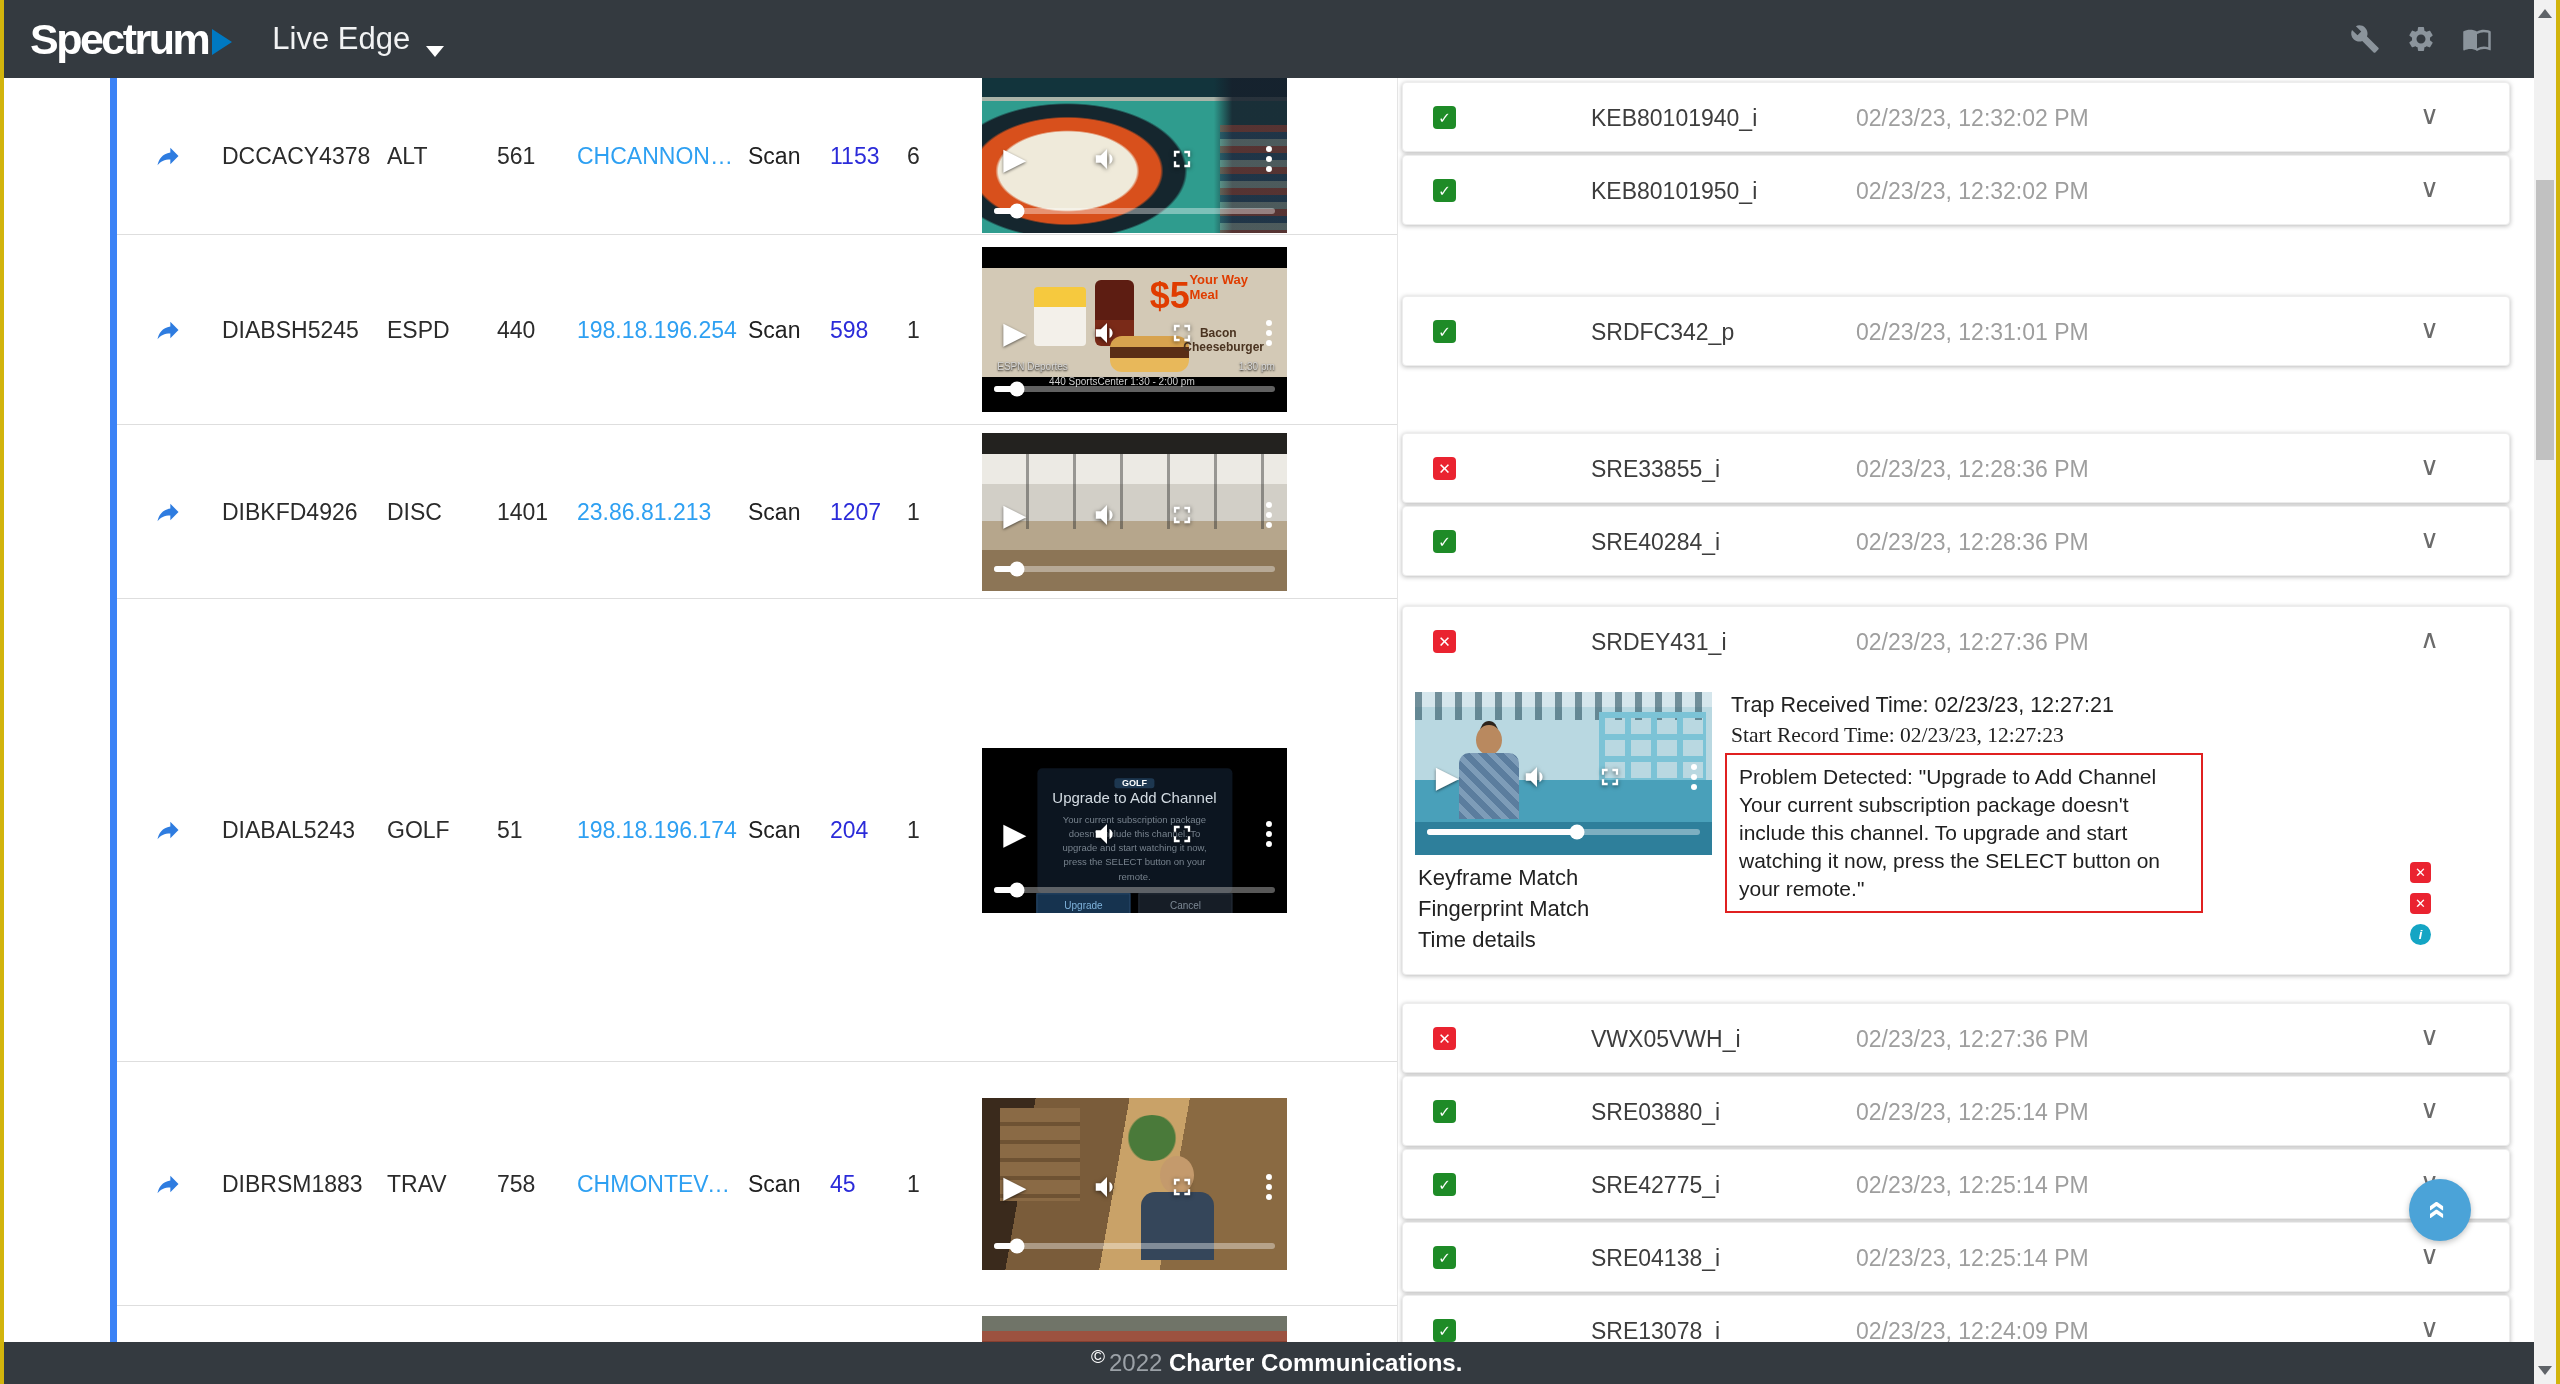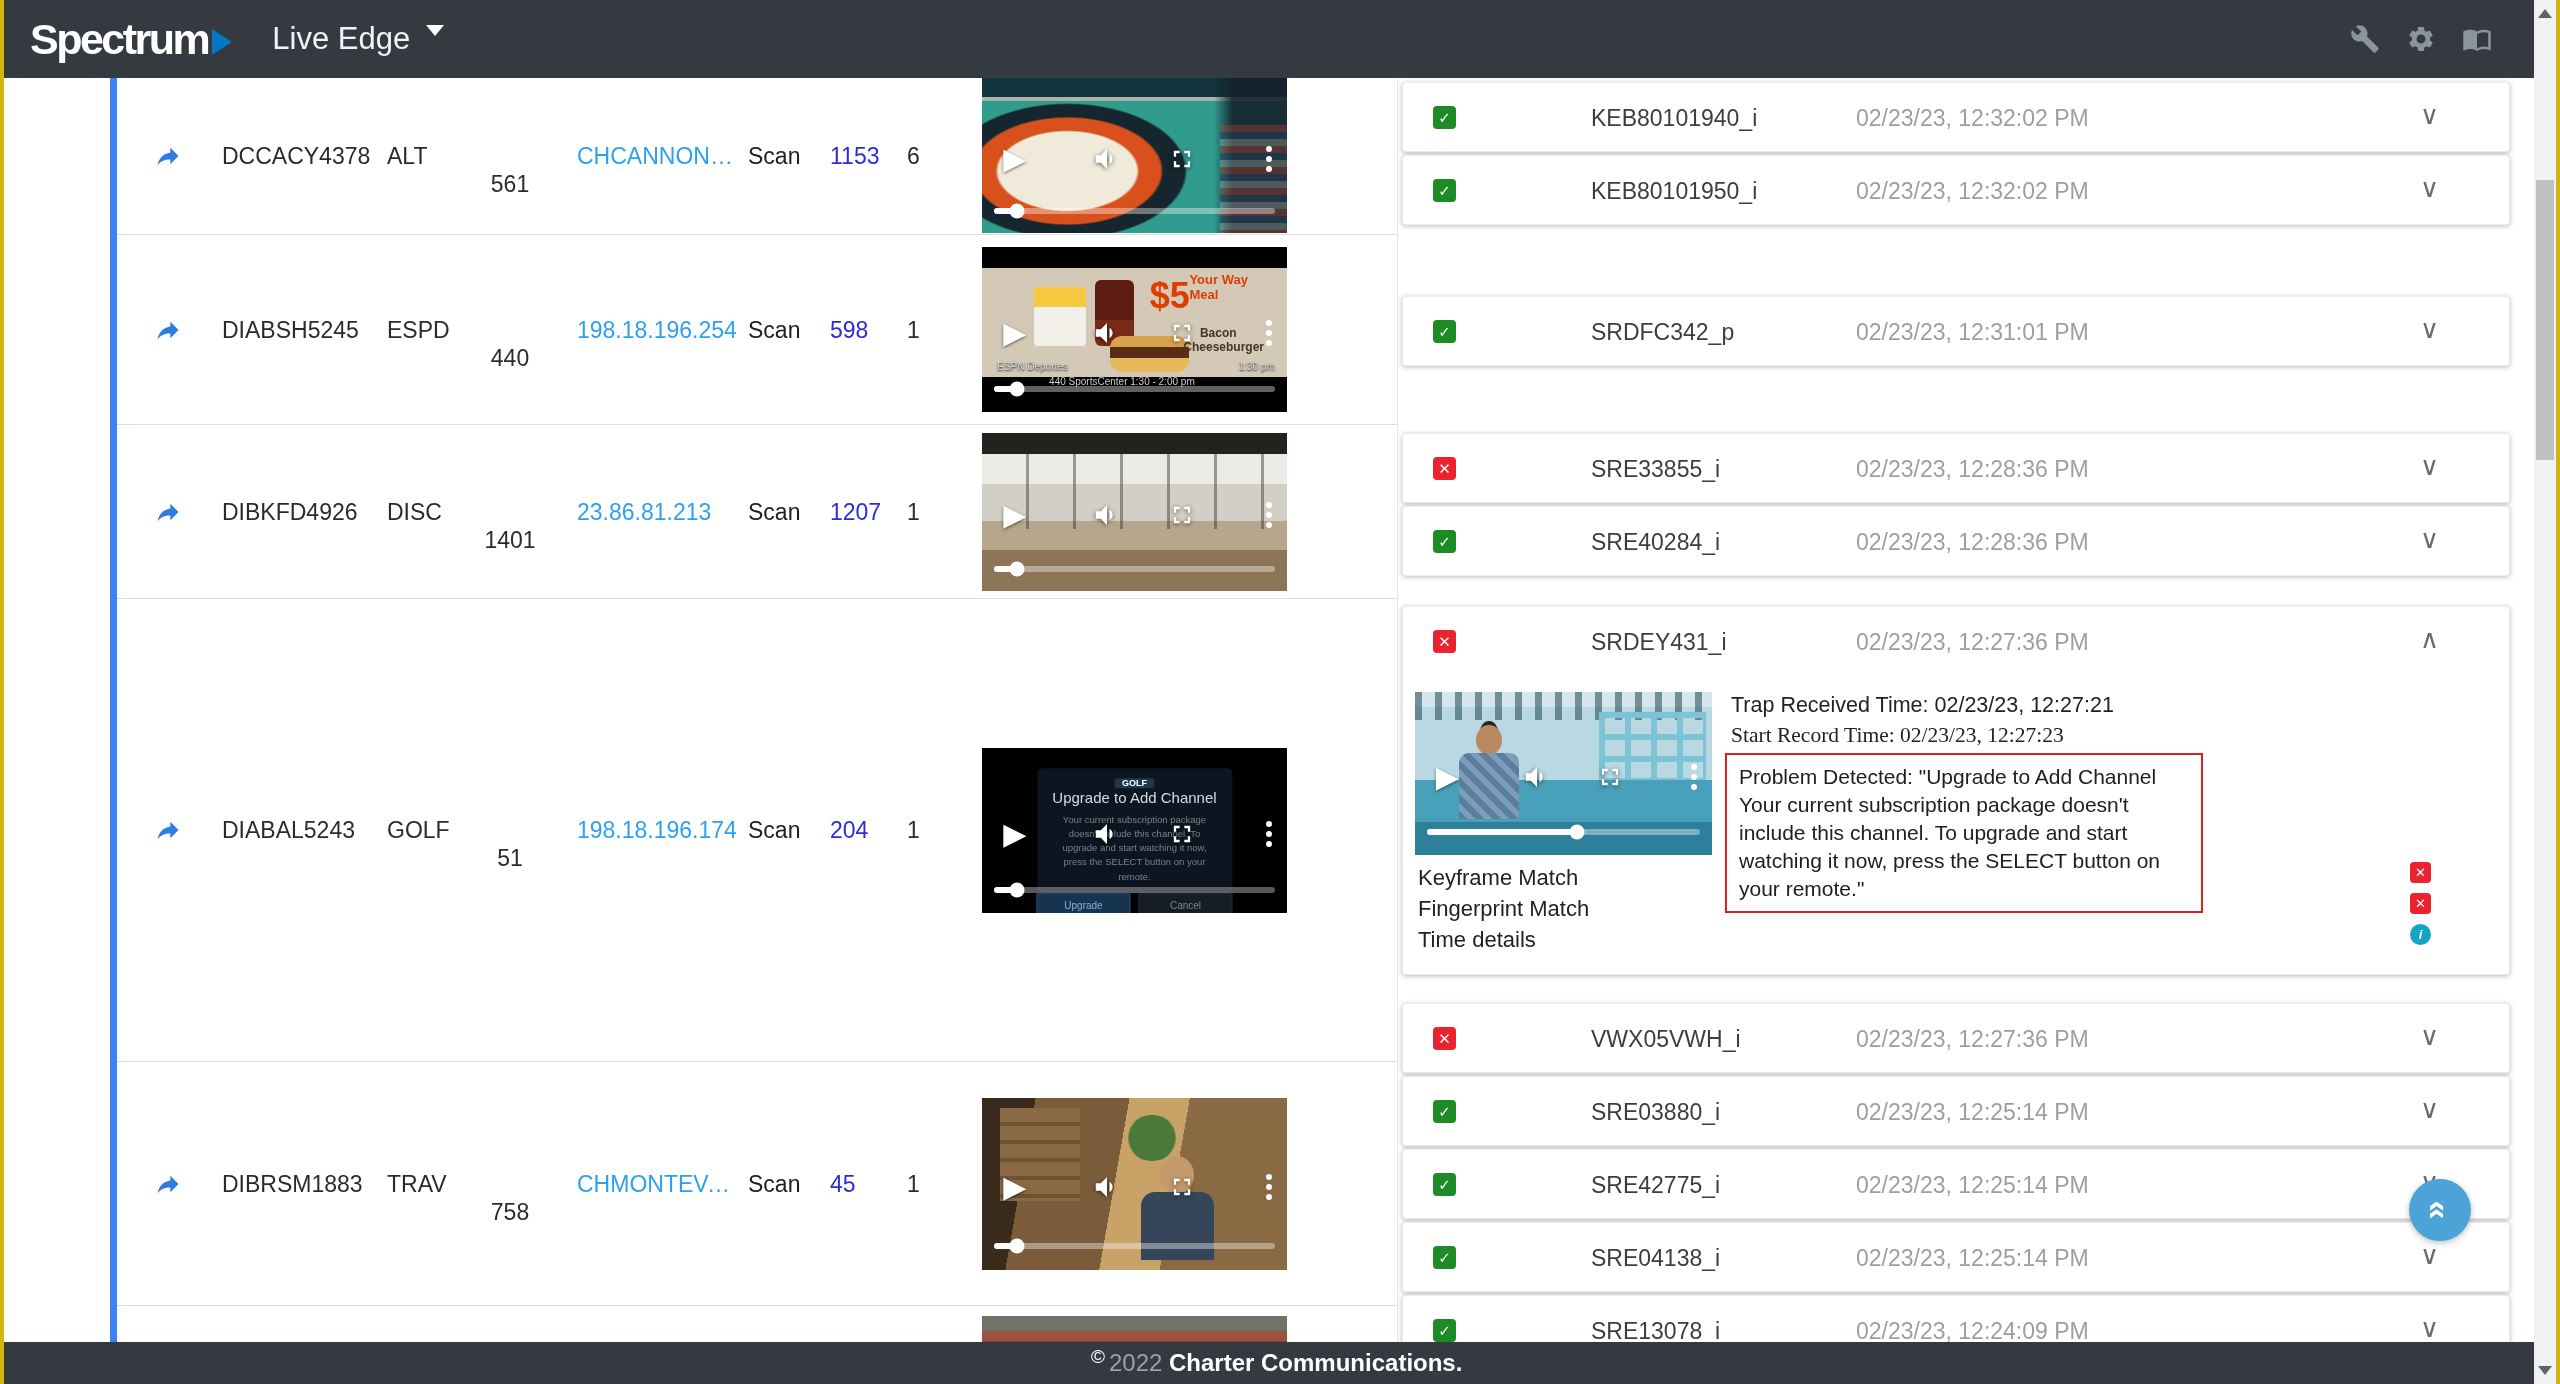--- a/index.html
+++ b/index.html
@@ -13,41 +13,41 @@
   .edge-left{left:0;}
   .edge-right{right:0;}
 
   
   .navbar{position:absolute;left:0;top:0;width:2560px;height:78px;background:#343a40;
     display:flex;align-items:center;z-index:40;}
   .logo{margin-left:30px;display:flex;align-items:center;cursor:pointer;}
   .logo-text{color:#fff;font-size:43px;font-weight:bold;letter-spacing:-2.5px;}
   .logo-tri{width:0;height:0;border-top:13px solid transparent;border-bottom:13px solid transparent;
     border-left:20px solid #0079c2;margin-left:4px;margin-top:6px;}
-  .app-title{color:#f2f3f4;font-size:31px;margin-left:40px;display:flex;align-items:flex-start;cursor:pointer;}
+  .app-title{color:#f2f3f4;font-size:31px;margin-left:40px;display:flex;align-items:flex-end;cursor:pointer;}
   .app-caret{width:0;height:0;border-left:9px solid transparent;border-right:9px solid transparent;
     border-top:11px solid #fff;margin-left:16px;margin-top:4px;}
   .nav-items{display:flex;align-items:center;margin-left:54px;gap:36px;}
   .nav-item{color:#9aa1a8;font-size:26px;cursor:pointer;white-space:nowrap;}
   .nav-item.active{color:#45a2da;}
   .nav-icons{margin-left:auto;margin-right:68px;display:flex;align-items:center;gap:26px;}
   .nav-ic{width:30px;height:30px;cursor:pointer;display:block;}
   .nav-ic svg{width:30px;height:30px;fill:#8b949c;display:block;}
 
   
   .left-panel{position:absolute;left:110px;top:78px;width:1280px;bottom:0;background:#fff;
     border-left:7px solid #3b82f6;border-right:1px solid #e6e6e6;z-index:10;}
   .trow{position:absolute;left:0;width:100%;border-bottom:1px solid #dedede;box-sizing:border-box;}
   .trow:last-child{border-bottom:none;}
   .cell{position:absolute;top:50%;transform:translateY(-50%);font-size:23px;color:#2b2b2b;white-space:nowrap;}
   .cell.share{left:37px;width:28px;height:28px;}
   .cell.share svg{width:28px;height:28px;fill:#2e7ce0;transform:scaleX(-1);display:block;}
   .cell.id{left:105px;}
   .cell.ch{left:270px;}
-  .cell.num{left:360px;width:66px;text-align:center;margin-top:28px;}
+  .cell.num{left:380px;width:66px;text-align:left;}
   .cell.link{left:460px;width:166px;overflow:hidden;text-overflow:ellipsis;color:#2ea0f2;cursor:pointer;text-decoration:none;}
   .cell.scan{left:631px;color:#212121;cursor:pointer;}
   .cell.count{left:713px;color:#2b2bd9;cursor:pointer;text-decoration:none;}
   .cell.alarms{left:790px;}
 
   
   .video{position:absolute;left:865px;width:305px;background:#000;overflow:hidden;cursor:pointer;}
   .scene{position:absolute;inset:0;}
   .vctl{position:absolute;inset:0;}
   .v-play{position:absolute;left:7%;top:52%;transform:translateY(-50%);color:#fff;font-size:30px;

